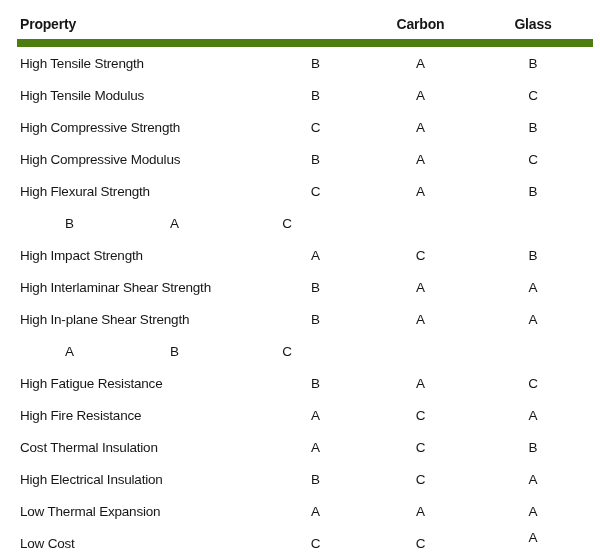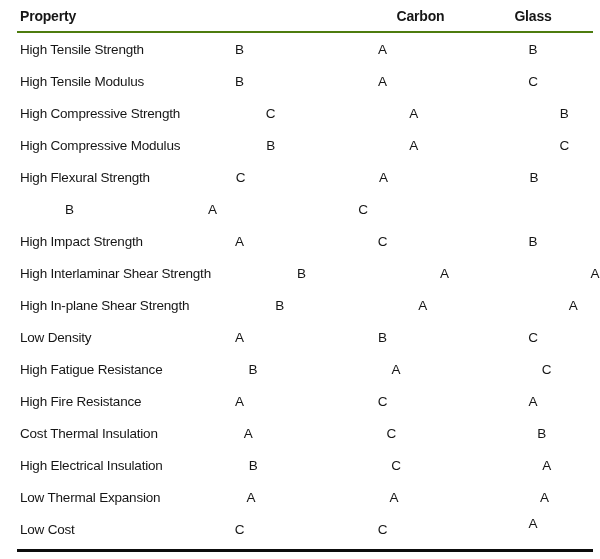--- a/index.html
+++ b/index.html
@@ -17,34 +17,33 @@
   }
   .table-wrap {
     position: absolute;
     left: 17px;
     top: 0;
     width: 576px;
   }
   .header-row {
     display: flex;
     align-items: flex-end;
-    padding-top: 8px;
+    padding-top: 16px;
     padding-bottom: 7px;
-    border-bottom: 2px solid #4d7c0f;
+    border-bottom: 8px solid #4d7c0f;
   }
   .header-row .cell {
     font-weight: bold;
     font-size: 14px;
     letter-spacing: -0.2px;
   }
   .row {
     display: flex;
     align-items: center;
     height: 32px;
-    gap: 38px;
   }
   .cell-prop {
     flex: 1 1 auto;
     text-align: left;
     padding-left: 3px;
     font-size: 13.5px;
     letter-spacing: -0.2px;
     white-space: nowrap;
   }
   .cell-val {
@@ -124,21 +123,20 @@
         <div class="cell-val col-carbon">A</div>
         <div class="cell-val col-glass">A</div>
       </div>
       <div class="row">
         <div class="cell-prop">High In-plane Shear Strength</div>
         <div class="cell-val col-aramid">B</div>
         <div class="cell-val col-carbon">A</div>
         <div class="cell-val col-glass">A</div>
       </div>
       <div class="row">
-        <div class="cell-prop">Low Density</div>
         <div class="cell-val col-aramid">A</div>
         <div class="cell-val col-carbon">B</div>
         <div class="cell-val col-glass">C</div>
       </div>
       <div class="row">
         <div class="cell-prop">High Fatigue Resistance</div>
         <div class="cell-val col-aramid">B</div>
         <div class="cell-val col-carbon">A</div>
         <div class="cell-val col-glass">C</div>
       </div>

